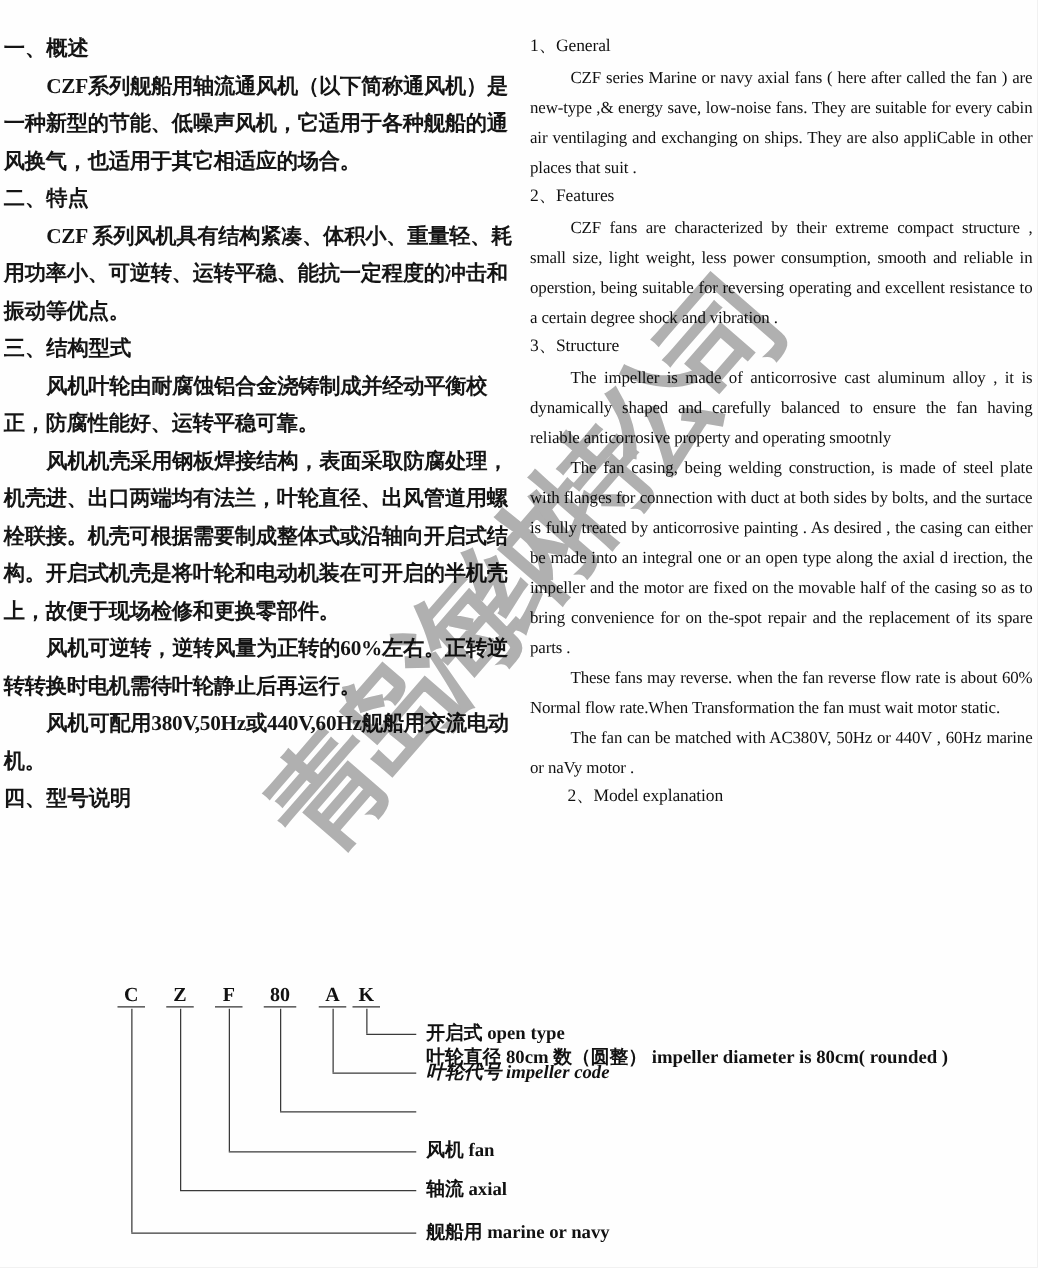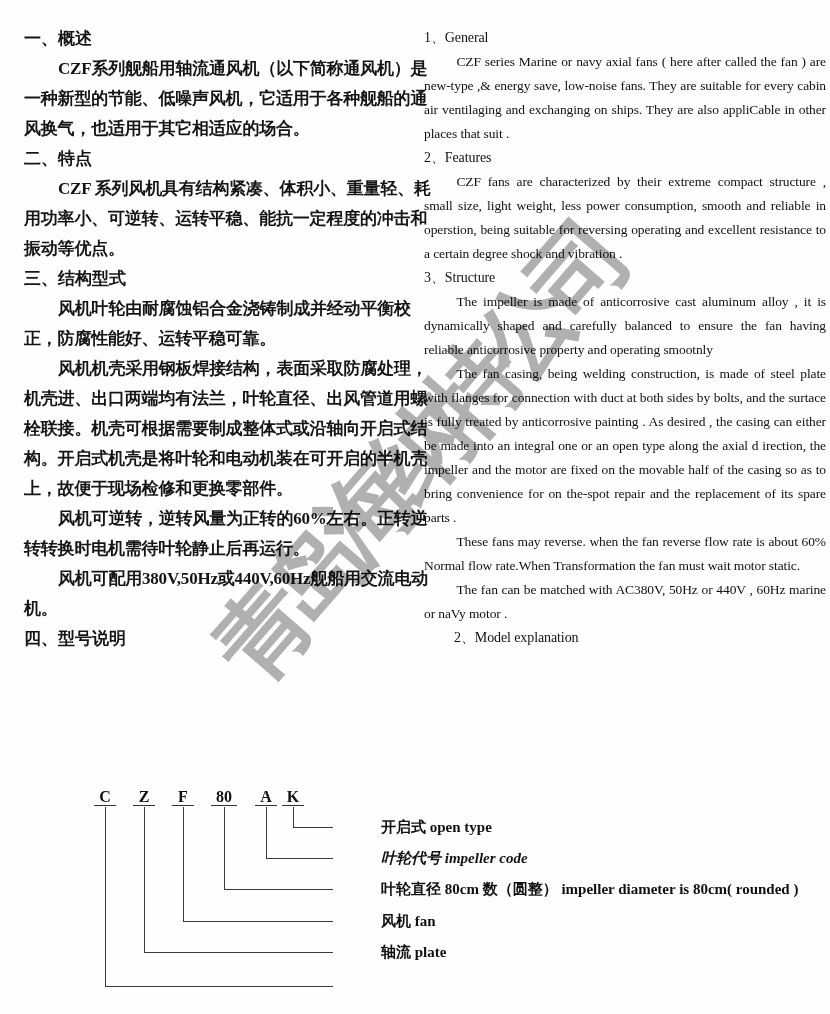--- a/index.html
+++ b/index.html
@@ -3,21 +3,21 @@
 <meta charset="utf-8">
 <style>
   html,body { margin:0; padding:0; background:#e8e8e8; }
   .page {
     position:relative; width:830px; height:1014px; margin:0 auto;
     background:#fefefe; overflow:hidden;
     font-family:"Liberation Serif", serif; color:#1a1a1a;
   }
   
   .col-left {
-    position:absolute; left:24px; top:24px; width:408px;
+    position:absolute; left:3px; top:24px; width:408px;
     font-family:"Liberation Serif", serif;
     font-size:17px; line-height:30px; font-weight:700; color:#151515;
   }
   .col-left h3 { margin:0; font-size:17px; font-weight:700; }
   .col-left p { margin:0; text-indent:2em; letter-spacing:-0.2px; }
   .mt40 { margin-top:40px; }
   .mt25 { margin-top:25px; }
   .mt15 { margin-top:15px; }
   .mt12 { margin-top:12px; }
   
@@ -47,21 +47,21 @@
   .code {
     position:absolute; top:788px; width:22px; text-align:center;
     font-family:"Liberation Serif", serif; font-size:16px; font-weight:700;
     line-height:17px; border-bottom:1.5px solid #333; color:#111;
   }
   .vline { position:absolute; width:1px; background:#3a3a3a; }
   .hline { position:absolute; height:1px; background:#3a3a3a; }
   .dlabel {
     position:absolute; left:341px; white-space:nowrap;
     font-family:"Liberation Serif", serif; font-size:15px; font-weight:600;
-    line-height:24px; color:#111;margin-left:40px;
+    line-height:24px; color:#111;
   }
 </style>
 </head>
 <body>
 
 <div class="page">
 
   <div class="watermark" style="color: rgb(163, 163, 163);">青岛海纳特公司</div>
 
   <div class="col-left">
@@ -114,18 +114,19 @@
 
     <div class="hline" style="left:293px;top:827px;width:40px;"></div>
     <div class="hline" style="left:266px;top:858px;width:67px;"></div>
     <div class="hline" style="left:224px;top:889px;width:109px;"></div>
     <div class="hline" style="left:183px;top:921px;width:150px;"></div>
     <div class="hline" style="left:144px;top:952px;width:189px;"></div>
     <div class="hline" style="left:105px;top:986px;width:228px;"></div>
 
     <div class="dlabel" style="top:815px;">开启式 open type</div>
     <div class="dlabel" style="top:846px;font-style:italic;">叶轮代号 impeller code</div>
-    <div class="dlabel" style="top:877px;">叶轮直径 80cm 数（圆整） impeller diameter is 80cm( rounded )</div>
+    <div class="dlabel" style="top:834px;">叶轮直径 80cm 数（圆整） impeller diameter is 80cm( rounded )</div>
     <div class="dlabel" style="top:909px;">风机 fan</div>
-    <div class="dlabel" style="top:940px;">轴流 plate</div>
+    <div class="dlabel" style="top:940px;">轴流 axial</div>
+    <div class="dlabel" style="top:974px;">舰船用  marine or navy</div>
   </div>
 
 </div>
 
 </body></html>

